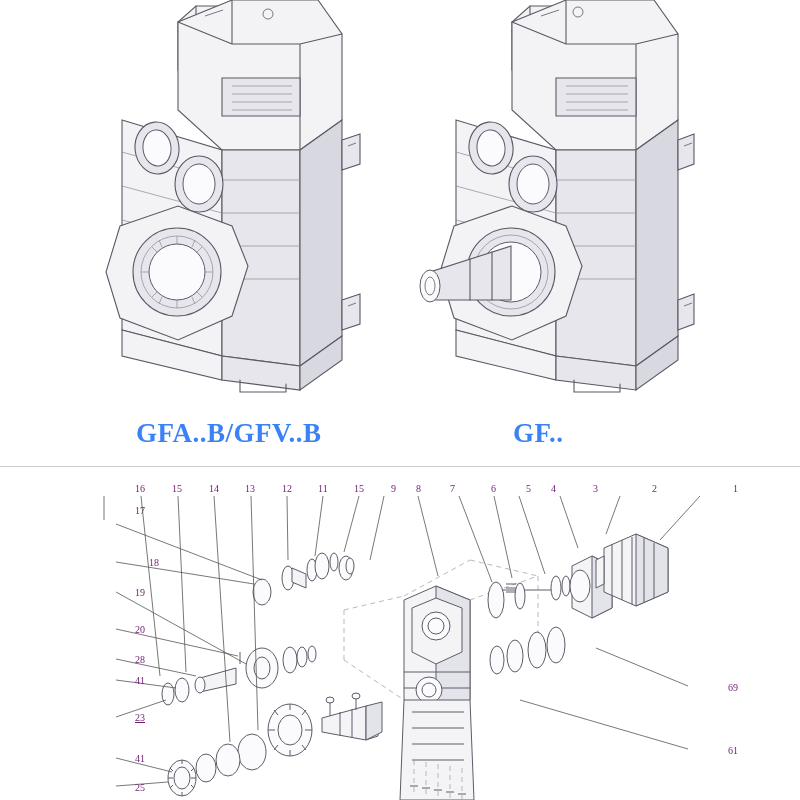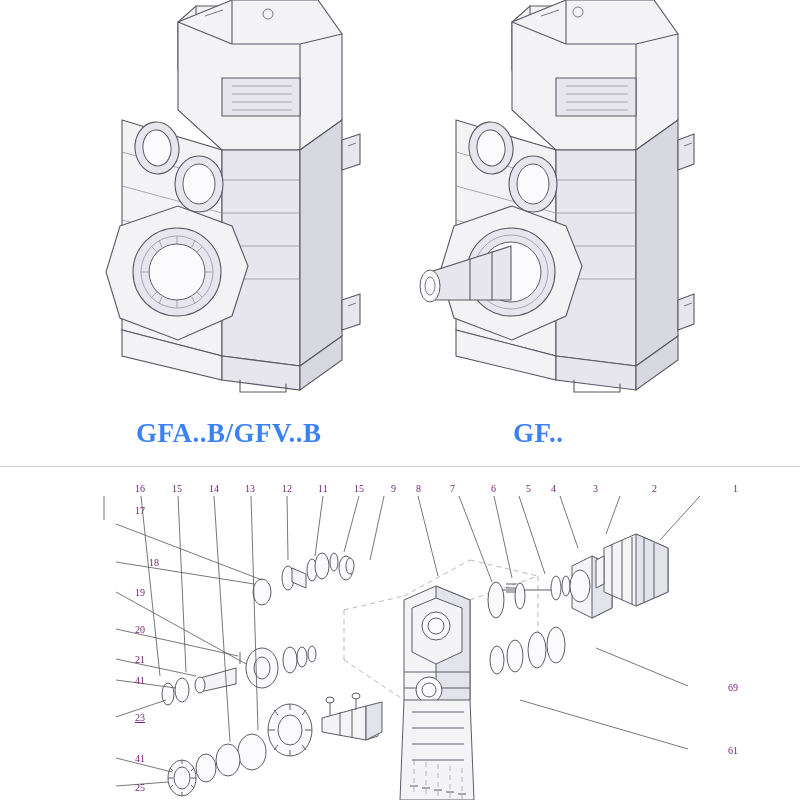--- a/index.html
+++ b/index.html
@@ -326,21 +326,21 @@
       <div class="callout" style="left: 455px; top: 483px;">6</div>
       <div class="callout" style="left: 490px; top: 483px;">5</div>
       <div class="callout" style="left: 515px; top: 483px;">4</div>
       <div class="callout" style="left: 557px; top: 483px;">3</div>
       <div class="callout" style="left: 616px; top: 483px;">2</div>
       <div class="callout" style="left: 697px; top: 483px;">1</div>
       <div class="callout" style="left: 99px; top: 505px;">17</div>
       <div class="callout" style="left: 113px; top: 557px;">18</div>
       <div class="callout" style="left: 99px; top: 587px;">19</div>
       <div class="callout" style="left: 99px; top: 624px;">20</div>
-      <div class="callout" style="left: 99px; top: 654px;">21</div>
+      <div class="callout" style="left: 99px; top: 654px;">28</div>
       <div class="callout" style="left: 99px; top: 675px;">41</div>
       <div class="callout" style="left: 99px; top: 712px; text-decoration: underline;">23</div>
       <div class="callout" style="left: 99px; top: 753px;">41</div>
       <div class="callout" style="left: 99px; top: 782px;">25</div>
       <div class="callout" style="left: 692px; top: 682px;">69</div>
       <div class="callout" style="left: 692px; top: 745px;">61</div>
     </div>
 
 </div>
 

